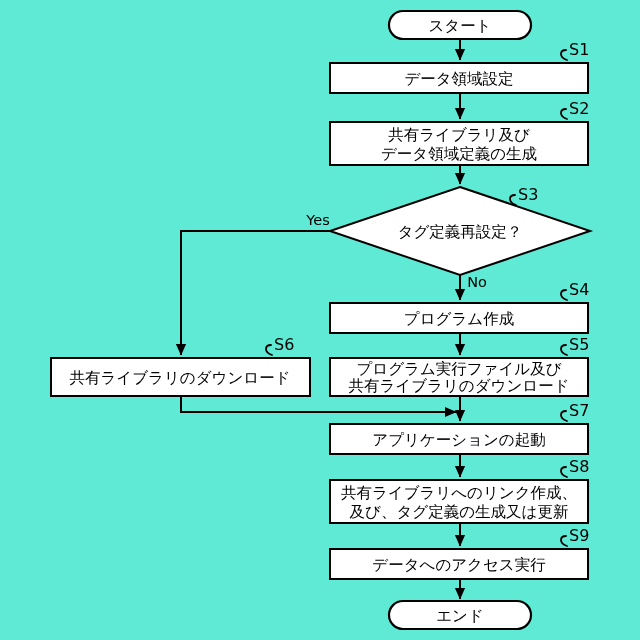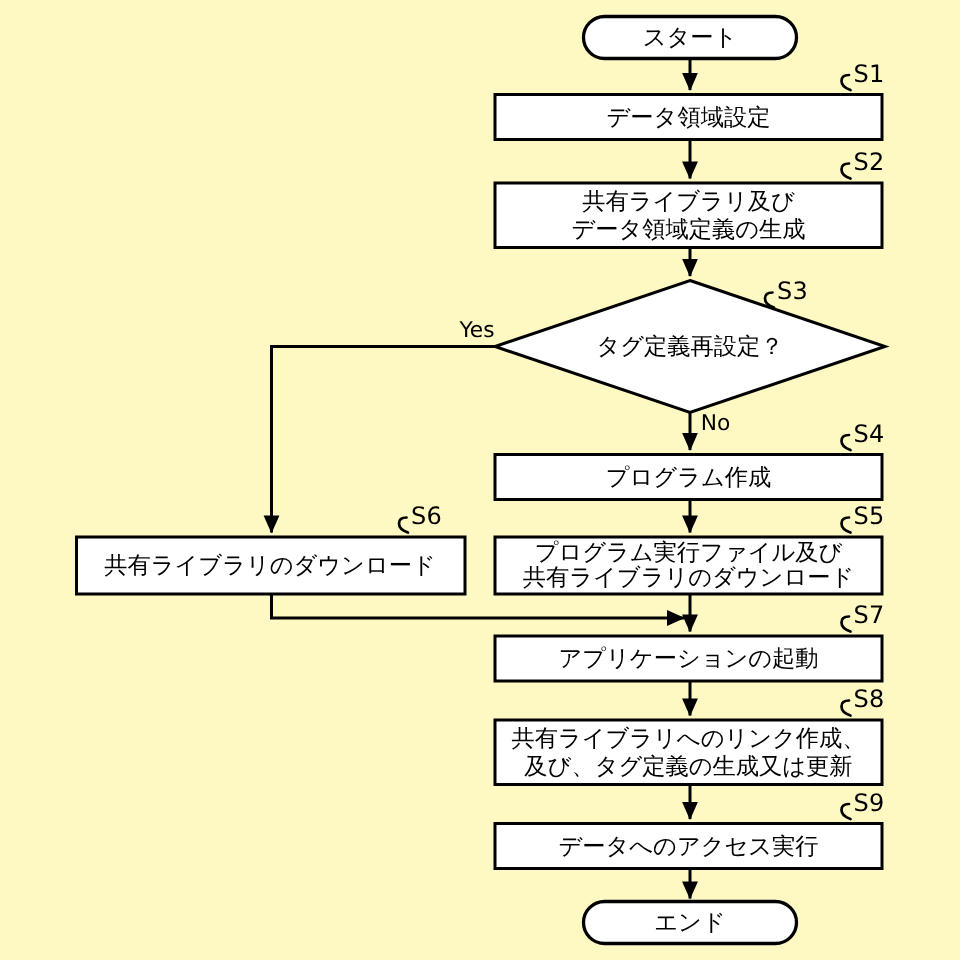--- a/index.html
+++ b/index.html
@@ -4,21 +4,21 @@
 <style>
   html, body {
     margin: 0;
     padding: 0;
     background: #ffffff;
   }
   #flowchart-page {
     position: relative;
     width: 640px;
     height: 640px;
-    background: #fef9c3;
+    background: #5eead4;
     font-family: "DejaVu Sans", "Liberation Sans", sans-serif;
     overflow: hidden;
   }
   svg.flow-canvas {
     display: block;
     width: 640px;
     height: 640px;
   }
   .node-shape {
     fill: #ffffff;

